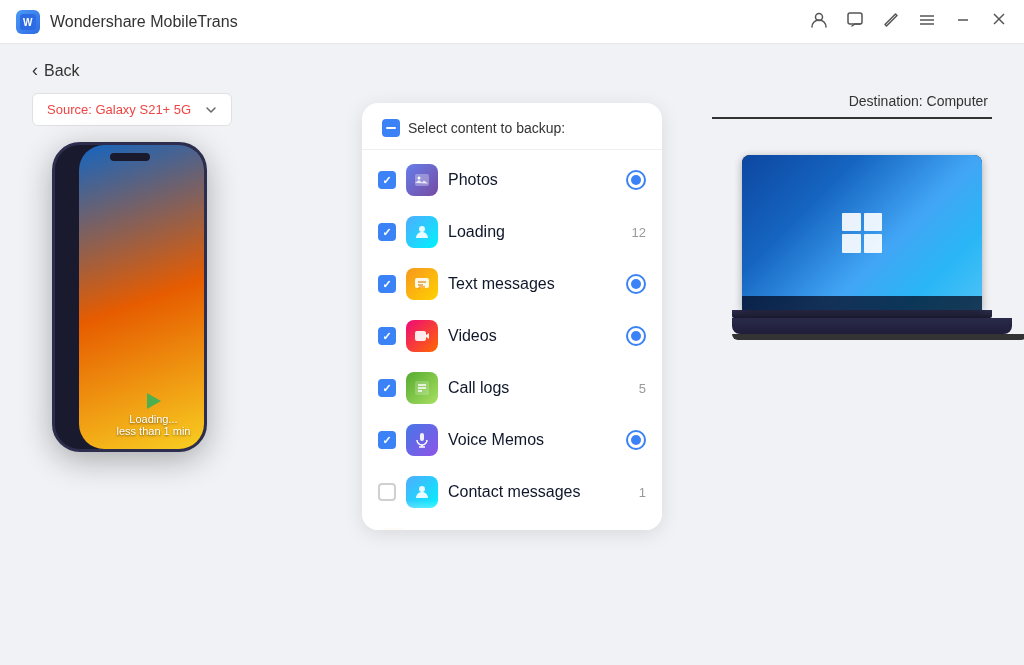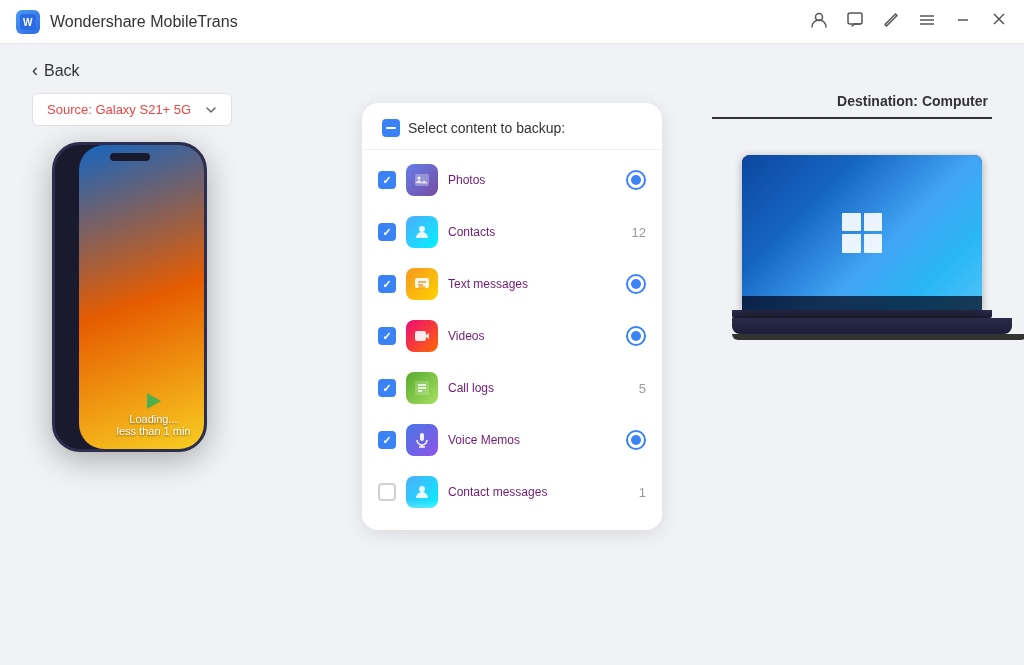--- a/index.html
+++ b/index.html
@@ -286,22 +286,22 @@
     .icon-contacts { background: linear-gradient(135deg, #4facfe, #00f2fe); }
     .icon-messages { background: linear-gradient(135deg, #f7971e, #ffd200); }
     .icon-videos { background: linear-gradient(135deg, #ee0979, #ff6a00); }
     .icon-calllogs { background: linear-gradient(135deg, #56ab2f, #a8e063); }
     .icon-voicememos { background: linear-gradient(135deg, #4776e6, #8e54e9); }
     .icon-blacklist { background: linear-gradient(135deg, #4facfe, #00f2fe); }
     .icon-calendar { background: linear-gradient(135deg, #f7971e, #ffd200); }
 
     .item-label {
       flex: 1;
-      font-size: 12px;
-      color: #701a75;
+      font-size: 16px;
+      color: #0f172a;
     }
     .item-count {
       font-size: 13px;
       color: #999;
     }
     .item-radio {
       width: 20px;
       height: 20px;
       border-radius: 50%;
       border: 2px solid #3b82f6;
@@ -338,21 +338,21 @@
     .right-col {
       width: 280px;
       flex-shrink: 0;
       display: flex;
       flex-direction: column;
       align-items: flex-end;
     }
     .destination-label {
       font-size: 14px;
       color: #333;
-      font-weight: 700;
+      font-weight: 400;
       margin-bottom: 16px;
       padding-bottom: 8px;
       border-bottom: 2px solid #333;
       width: 100%;
       text-align: right;
       padding-right: 4px;
     }
     .laptop-container {
       width: 260px;
       margin-top: 20px;
@@ -548,21 +548,21 @@
           </div>
 
           <div class="list-item">
             <div class="checkbox checked"></div>
             <div class="item-icon icon-contacts">
               <svg width="18" height="18" viewBox="0 0 18 18" fill="none">
                 <circle cx="9" cy="6" r="3" fill="white" opacity="0.9"></circle>
                 <path d="M3 15c0-3.314 2.686-6 6-6s6 2.686 6 6" fill="white" opacity="0.9"></path>
               </svg>
             </div>
-            <span class="item-label">Contacts</span>
+            <span class="item-label">Loading</span>
             <span class="item-count">12</span>
           </div>
 
           <div class="list-item">
             <div class="checkbox checked"></div>
             <div class="item-icon icon-messages">
               <svg width="18" height="18" viewBox="0 0 18 18" fill="none">
                 <rect x="2" y="3" width="14" height="10" rx="2" fill="rgba(255,255,255,0.9)"></rect>
                 <path d="M5 14l2-2h5" stroke="rgba(255,150,0,0.9)" stroke-width="1.5"></path>
                 <line x1="5" y1="7" x2="13" y2="7" stroke="rgba(200,120,0,0.7)" stroke-width="1.5"></line>

